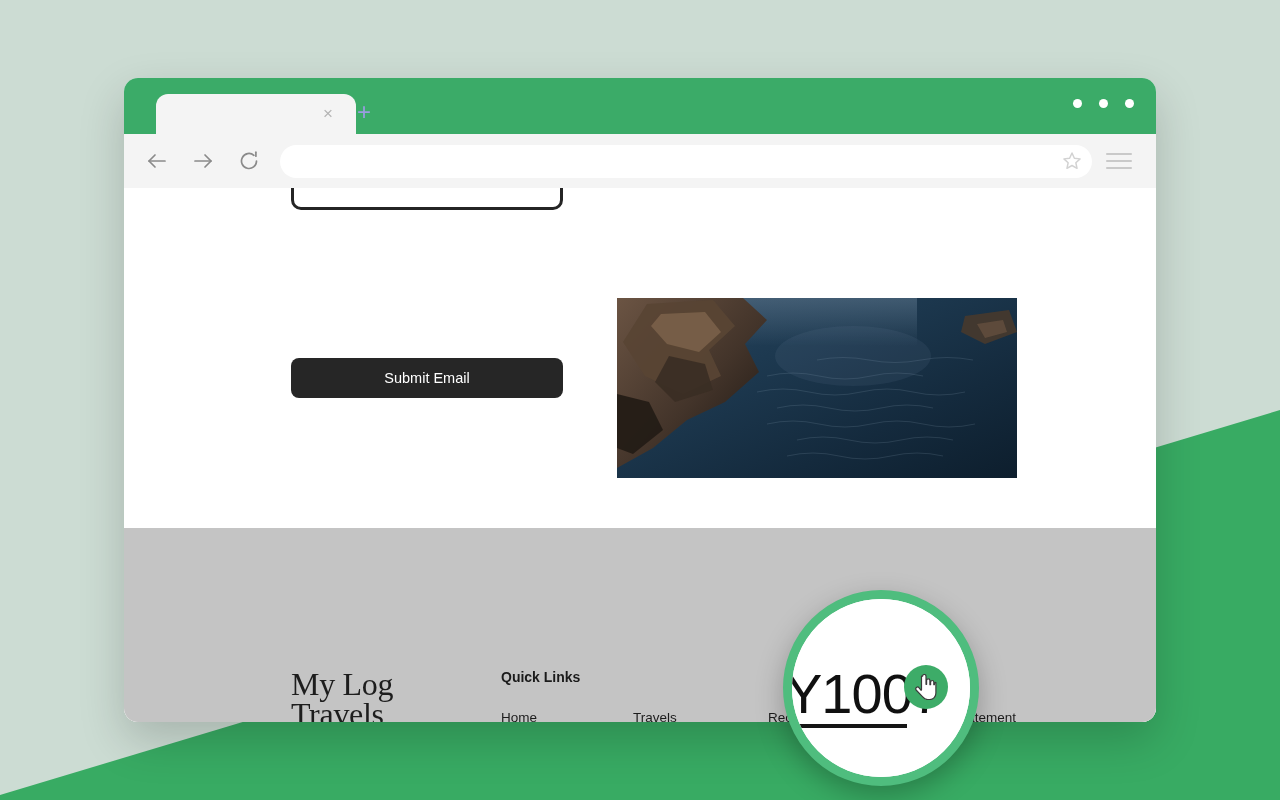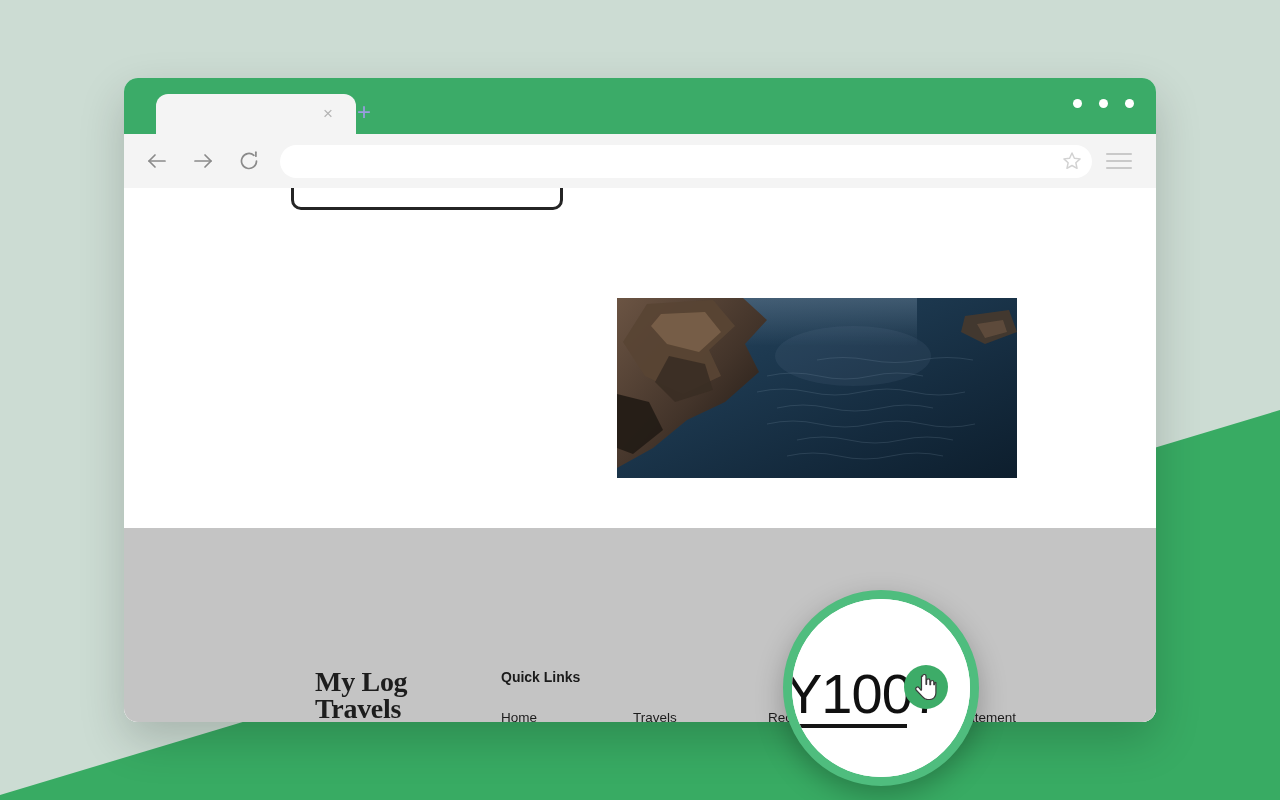--- a/index.html
+++ b/index.html
@@ -203,26 +203,25 @@
     height: 194px;
     background: #c4c4c4;
     overflow: hidden;
   }
   .logo {
     position: absolute;
     left: 167px;
     top: 141px;
     width: 160px;
     font-family: "Liberation Serif", serif;
-    font-weight: bold;
-    font-size: 28px;
+    font-weight: normal;
+    font-size: 32px;
     line-height: 0.95;
     color: #1d1d1d;
     letter-spacing: -0.3px;
-    margin-left: 24px;
   }
   .quick-title {
     position: absolute;
     left: 377px;
     top: 141px;
     font-size: 14px;
     font-weight: bold;
     color: #1b1b1b;
   }
   .links-grid {
@@ -354,20 +353,21 @@
         <i></i>
         <i></i>
         <i></i>
       </div>
     </div>
 
     <div class="viewport">
 
       <div class="email-input" placeholder=""></div>
 
+      <div class="submit-btn">Submit Email</div>
 
       <div class="hero-photo">
         <svg width="400" height="180" viewBox="0 0 400 180">
           <defs>
             <linearGradient id="sea" x1="0" y1="0" x2="1" y2="1">
               <stop offset="0%" stop-color="#2a4760"></stop>
               <stop offset="35%" stop-color="#1d3950"></stop>
               <stop offset="70%" stop-color="#142a3d"></stop>
               <stop offset="100%" stop-color="#0d1e2d"></stop>
             </linearGradient>

